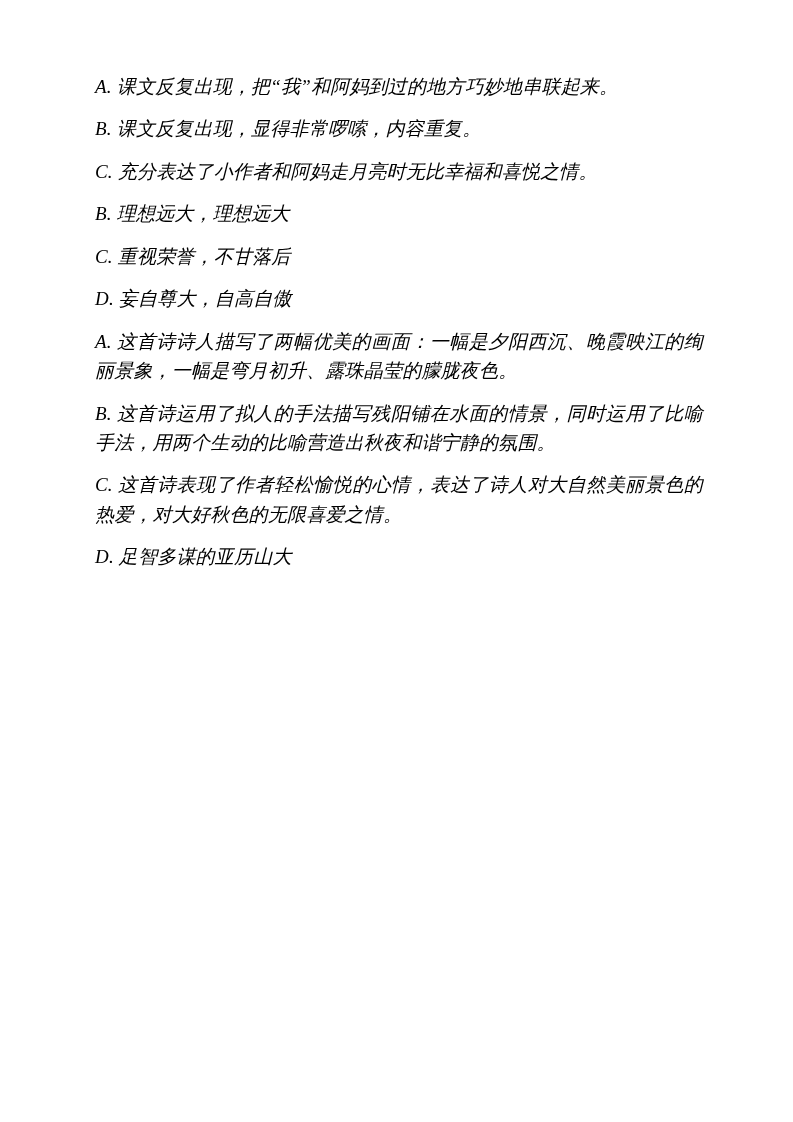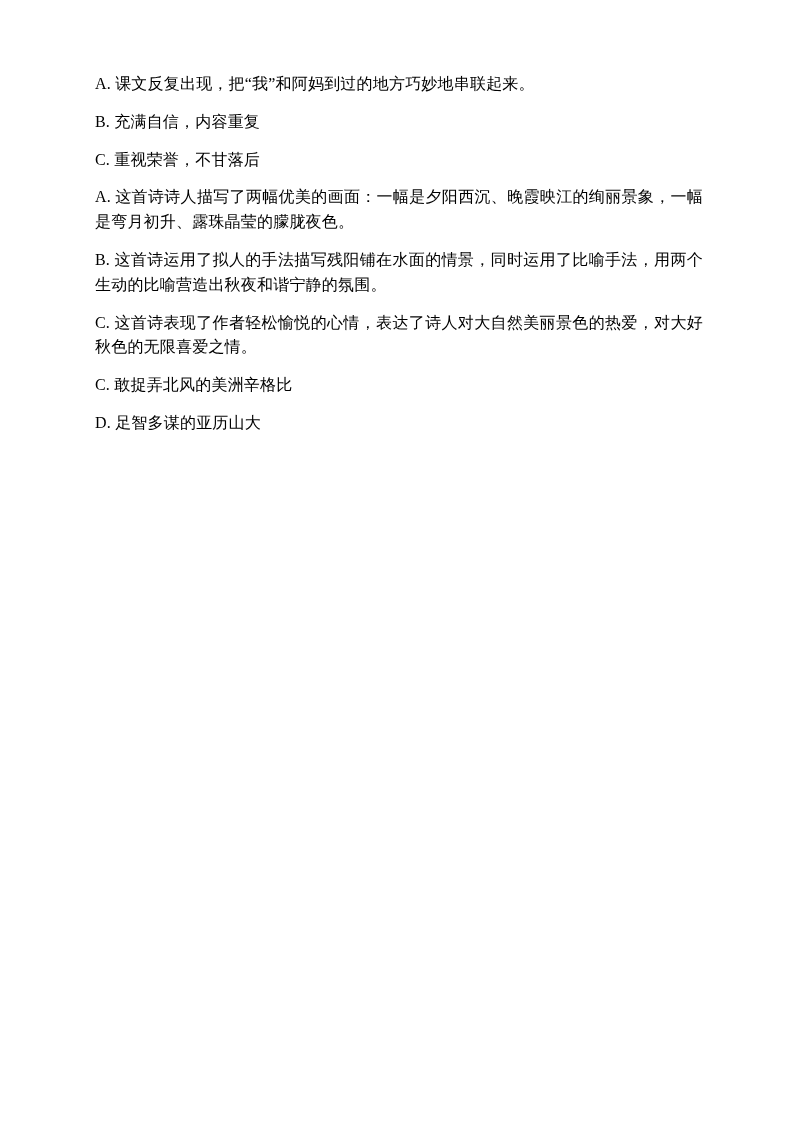--- a/index.html
+++ b/index.html
@@ -17,22 +17,23 @@
   .page {
     position: relative;
     width: 793px;
     height: 1122px;
     box-sizing: border-box;
     padding: 72px 90px 60px 95px;
     background: #ffffff;
     overflow: hidden;
   }
   .doc-body {
-    font-size: 16px;
+    font-size: 19px;
     line-height: 1.55;
+    font-style: italic;
   }
   .para {
     margin: 0 0 13px 0;
     text-align: justify;
     letter-spacing: 0.2px;
   }
   .para.opt {
     margin-bottom: 13px;
   }
   .para.q {
@@ -43,25 +44,27 @@
     margin-bottom: 13px;
   }
 </style>
 </head>
 <body>
 
 <div class="page">
   <div class="doc-body">
 
     <p class="para opt">A. 课文反复出现，把“我”和阿妈到过的地方巧妙地串联起来。</p>
+    <p class="para opt">B.  课文反复出现，显得非常啰嗦，内容重复。</p>
+    <p class="para opt">C.  充分表达了小作者和阿妈走月亮时无比幸福和喜悦之情。</p>
 
-    <p class="para opt">B. 充满自信，内容重复</p>
+    <p class="para opt">B. 理想远大，理想远大</p>
     <p class="para opt">C. 重视荣誉，不甘落后</p>
+    <p class="para opt">D. 妄自尊大，自高自傲</p>
 
     <p class="para wrap">A. 这首诗诗人描写了两幅优美的画面：一幅是夕阳西沉、晚霞映江的绚丽景象，一幅是弯月初升、露珠晶莹的朦胧夜色。</p>
     <p class="para wrap">B. 这首诗运用了拟人的手法描写残阳铺在水面的情景，同时运用了比喻手法，用两个生动的比喻营造出秋夜和谐宁静的氛围。</p>
     <p class="para wrap">C. 这首诗表现了作者轻松愉悦的心情，表达了诗人对大自然美丽景色的热爱，对大好秋色的无限喜爱之情。</p>
 
-    <p class="para opt">C. 敢捉弄北风的美洲辛格比</p>
     <p class="para opt">D. 足智多谋的亚历山大</p>
 
   </div>
 </div>
 
 </body></html>

